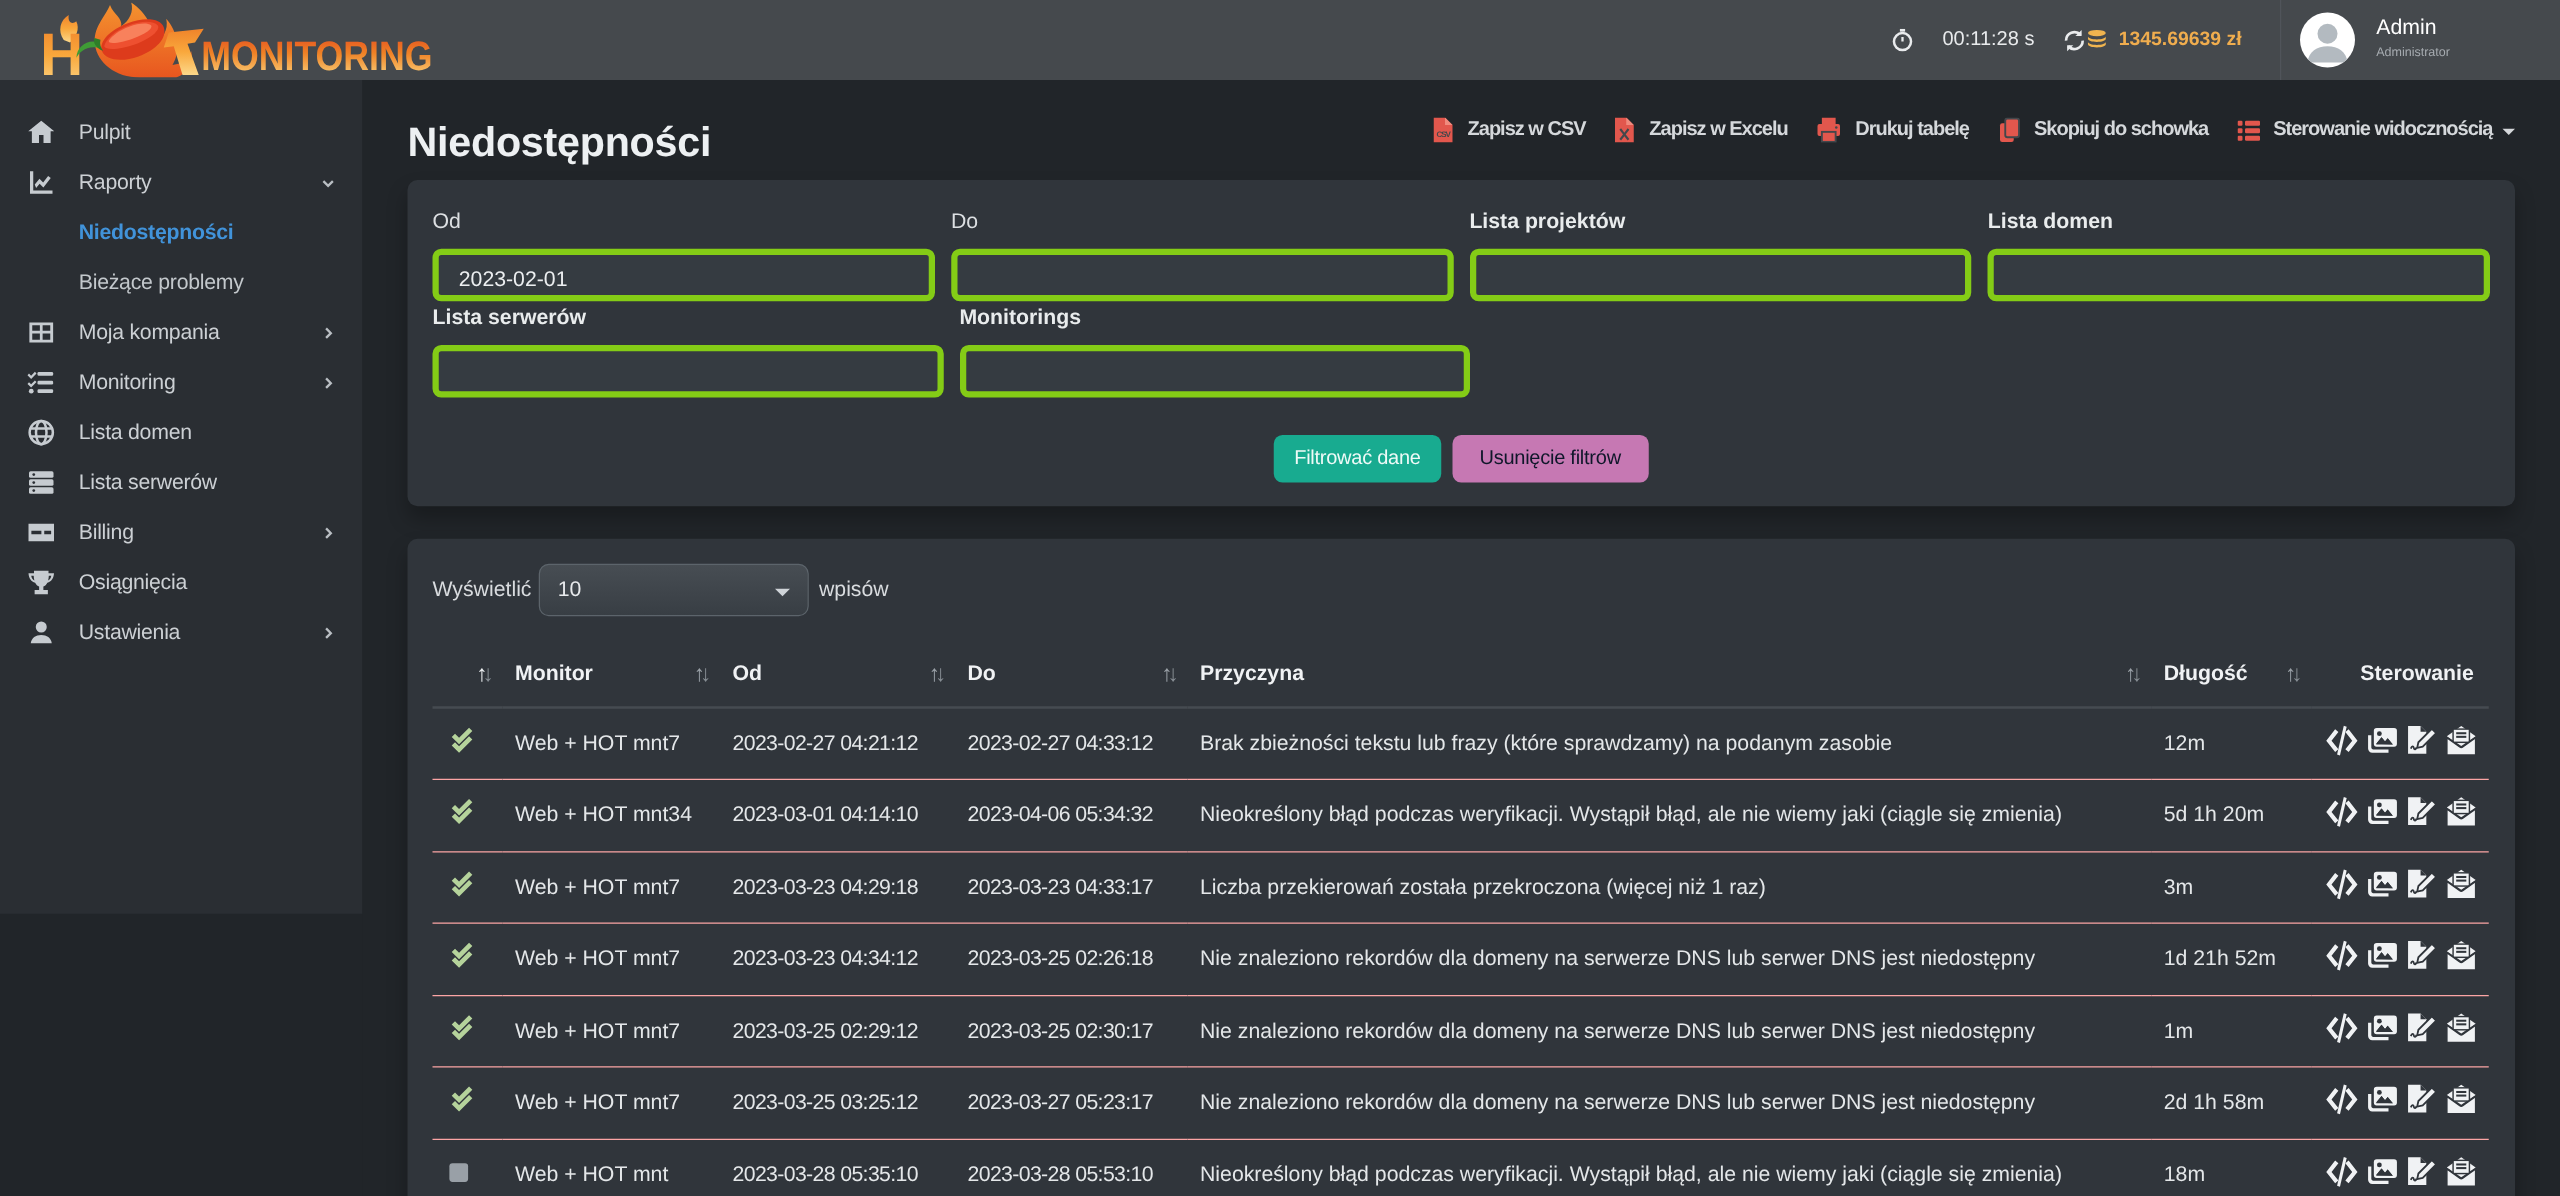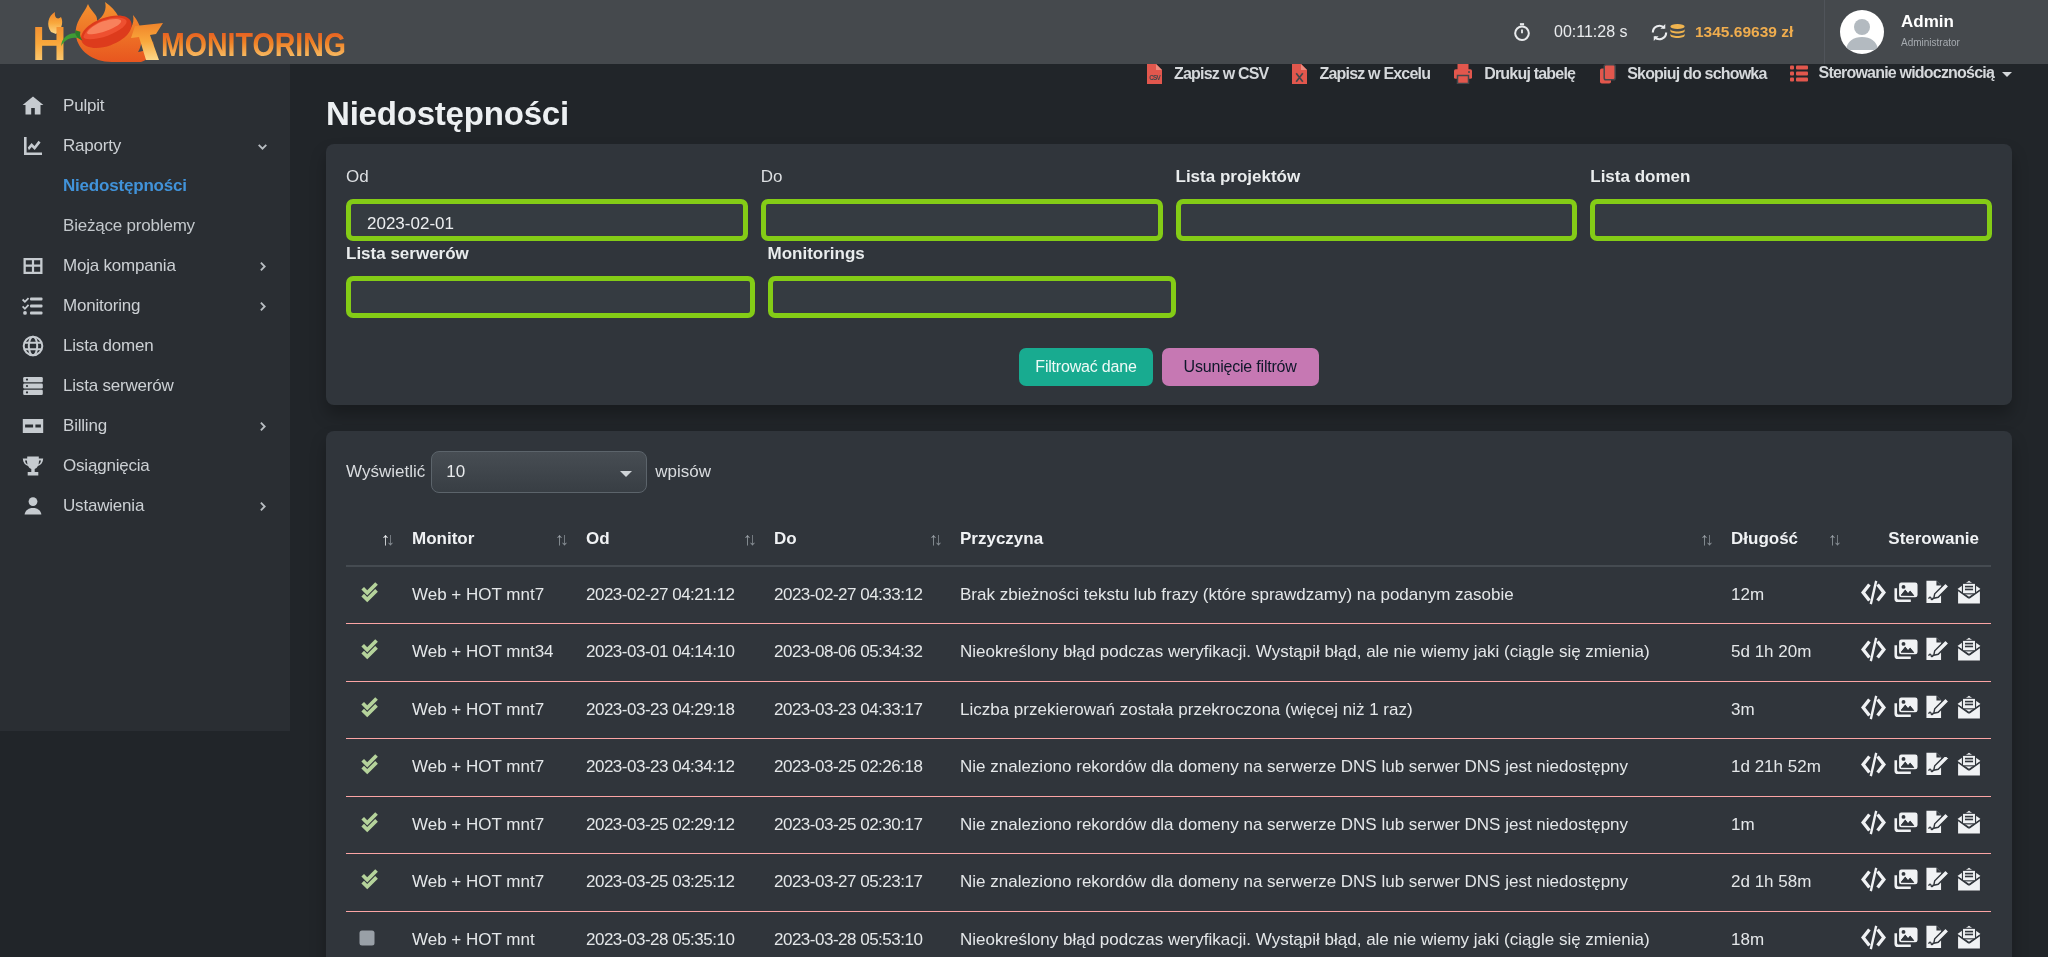--- a/index.html
+++ b/index.html
@@ -6,34 +6,34 @@
 body{width:2048px;height:957px;overflow:hidden;background:#212529;font-family:"Liberation Sans",sans-serif;-webkit-font-smoothing:antialiased}
 .topbar{position:absolute;top:0;left:0;width:2048px;height:64px;background:#45494d;z-index:5}
 .sidebar{position:absolute;top:64px;left:0;width:290px;height:667px;background:#2a2e33}
 .main{position:absolute;top:64px;left:290px;width:1758px;height:893px;padding:0 36px;background:#212529}
 
 .tgroup{position:absolute;top:0;height:64px;display:flex;align-items:center}
 .timer{left:1512px;gap:22px;color:#e9ebed;font-size:16px}
 .money{left:1668px;gap:8px;color:#f0ad4e;font-size:15.5px;font-weight:700}
 .tsep{position:absolute;left:1824px;top:0;width:1px;height:64px;background:#50545a}
 .avatar{position:absolute;left:1840px;top:10px;width:44px;height:44px;border-radius:50%;background:#fff;overflow:hidden}
-.uname{position:absolute;left:1901px;top:11px;color:#fff;font-size:17px;font-weight:700;line-height:21px}
+.uname{position:absolute;left:1901px;top:11px;color:#fff;font-size:17px;font-weight:400;line-height:21px}
 .urole{position:absolute;left:1901px;top:33px;color:#a6abb0;font-size:10px;line-height:20px}
 
 .menu{margin-top:22px}
 .mi{position:relative;height:40px;display:flex;align-items:center;color:#ccd0d4;font-size:17px;letter-spacing:-.2px}
 .mi .ic{position:absolute;left:21px;top:8px;width:24px;height:24px}
 .mi .lbl{margin-left:63px}
 .mi.sub .lbl{color:#c3c8cc}
 .mi.active .lbl{color:#4193da;font-weight:700}
 .chevr{position:absolute;right:21px;top:14px;width:13px;height:13px}
 
 .pagehead{position:relative;height:80px}
 .pagehead h1{position:absolute;left:0;top:31px;font-size:33px;font-weight:700;color:#edf0f2;letter-spacing:-.2px}
-.actions{position:absolute;right:0;top:0;height:80px;display:flex;align-items:flex-start;gap:23px}
+.actions{position:absolute;right:0;top:0;height:80px;display:flex;align-items:center;gap:23px}
 .act{display:flex;align-items:center;gap:11px;color:#d5d8db;font-size:16px;font-weight:700;letter-spacing:-.8px}
 
 .card{position:relative;background:#30353b;border-radius:8px;box-shadow:0 10px 16px rgba(0,0,0,.26)}
 .fcard{height:261px;padding:22px 20px 0}
 .tcard{margin-top:26px;height:620px;padding:0 20px;overflow:hidden}
 .frow{display:grid;grid-template-columns:repeat(4,1fr);column-gap:13px}
 .frow2{display:grid;grid-template-columns:1fr 1fr;column-gap:13px;width:830px}
 .flabel{line-height:22px;font-size:17px;color:#dcdfe2}
 .flabel.b{font-weight:700;color:#e9eced}
 .finput{height:42px;background:#353b41;border:5px solid #84cc16;border-radius:7px;color:#eceef0;font-size:17px;line-height:40px;padding:0 16px}
@@ -356,21 +356,21 @@
                 </svg>
               </span></td>
           </tr>
   <tr class="rb">
             <td class="c0"><svg width="23" height="25" viewBox="0 0 24 28.5" fill="#b5d39b">
                 <path d="m1.6 10.9 3-3 3.7 3.7 9.1-9.1 3 3L8.3 17.6z"></path>
                 <path d="m1.6 18.7 3-3 3.7 3.7 9.1-9.1 3 3L8.3 25.4z"></path>
               </svg></td>
             <td>Web + HOT mnt34</td>
             <td class="dt">2023-03-01 04:14:10</td>
-            <td class="dt">2023-08-06 05:34:32</td>
+            <td class="dt">2023-04-06 05:34:32</td>
             <td>Nieokreślony błąd podczas weryfikacji. Wystąpił błąd, ale nie wiemy jaki (ciągle się zmienia)</td>
             <td>5d 1h 20m</td>
             <td class="c6"><span class="cicons">
                 <svg width="29" height="25" viewBox="0 0 30 26" fill="#f0f2f4">
                   <path d="M9.4 3.6 2 13l7.4 9.4 2.7-2.2L6.4 13l5.7-7.2zM20.6 3.6l-2.7 2.2 5.7 7.2-5.7 7.2 2.7 2.2L28 13z"></path>
                   <path d="M13.4 25.4 11 24.6 16.6.6 19 1.4z"></path>
                 </svg>
                 <svg width="28" height="25" viewBox="0 0 28 26" fill="#f0f2f4">
                   <path d="M2 8.5v11A3.5 3.5 0 0 0 5.5 23H19v-2.7H6.3c-.9 0-1.6-.7-1.6-1.6V8.5z"></path>
                   <rect x="6.8" y="2.5" width="19.2" height="15.5" rx="2.4"></rect>

